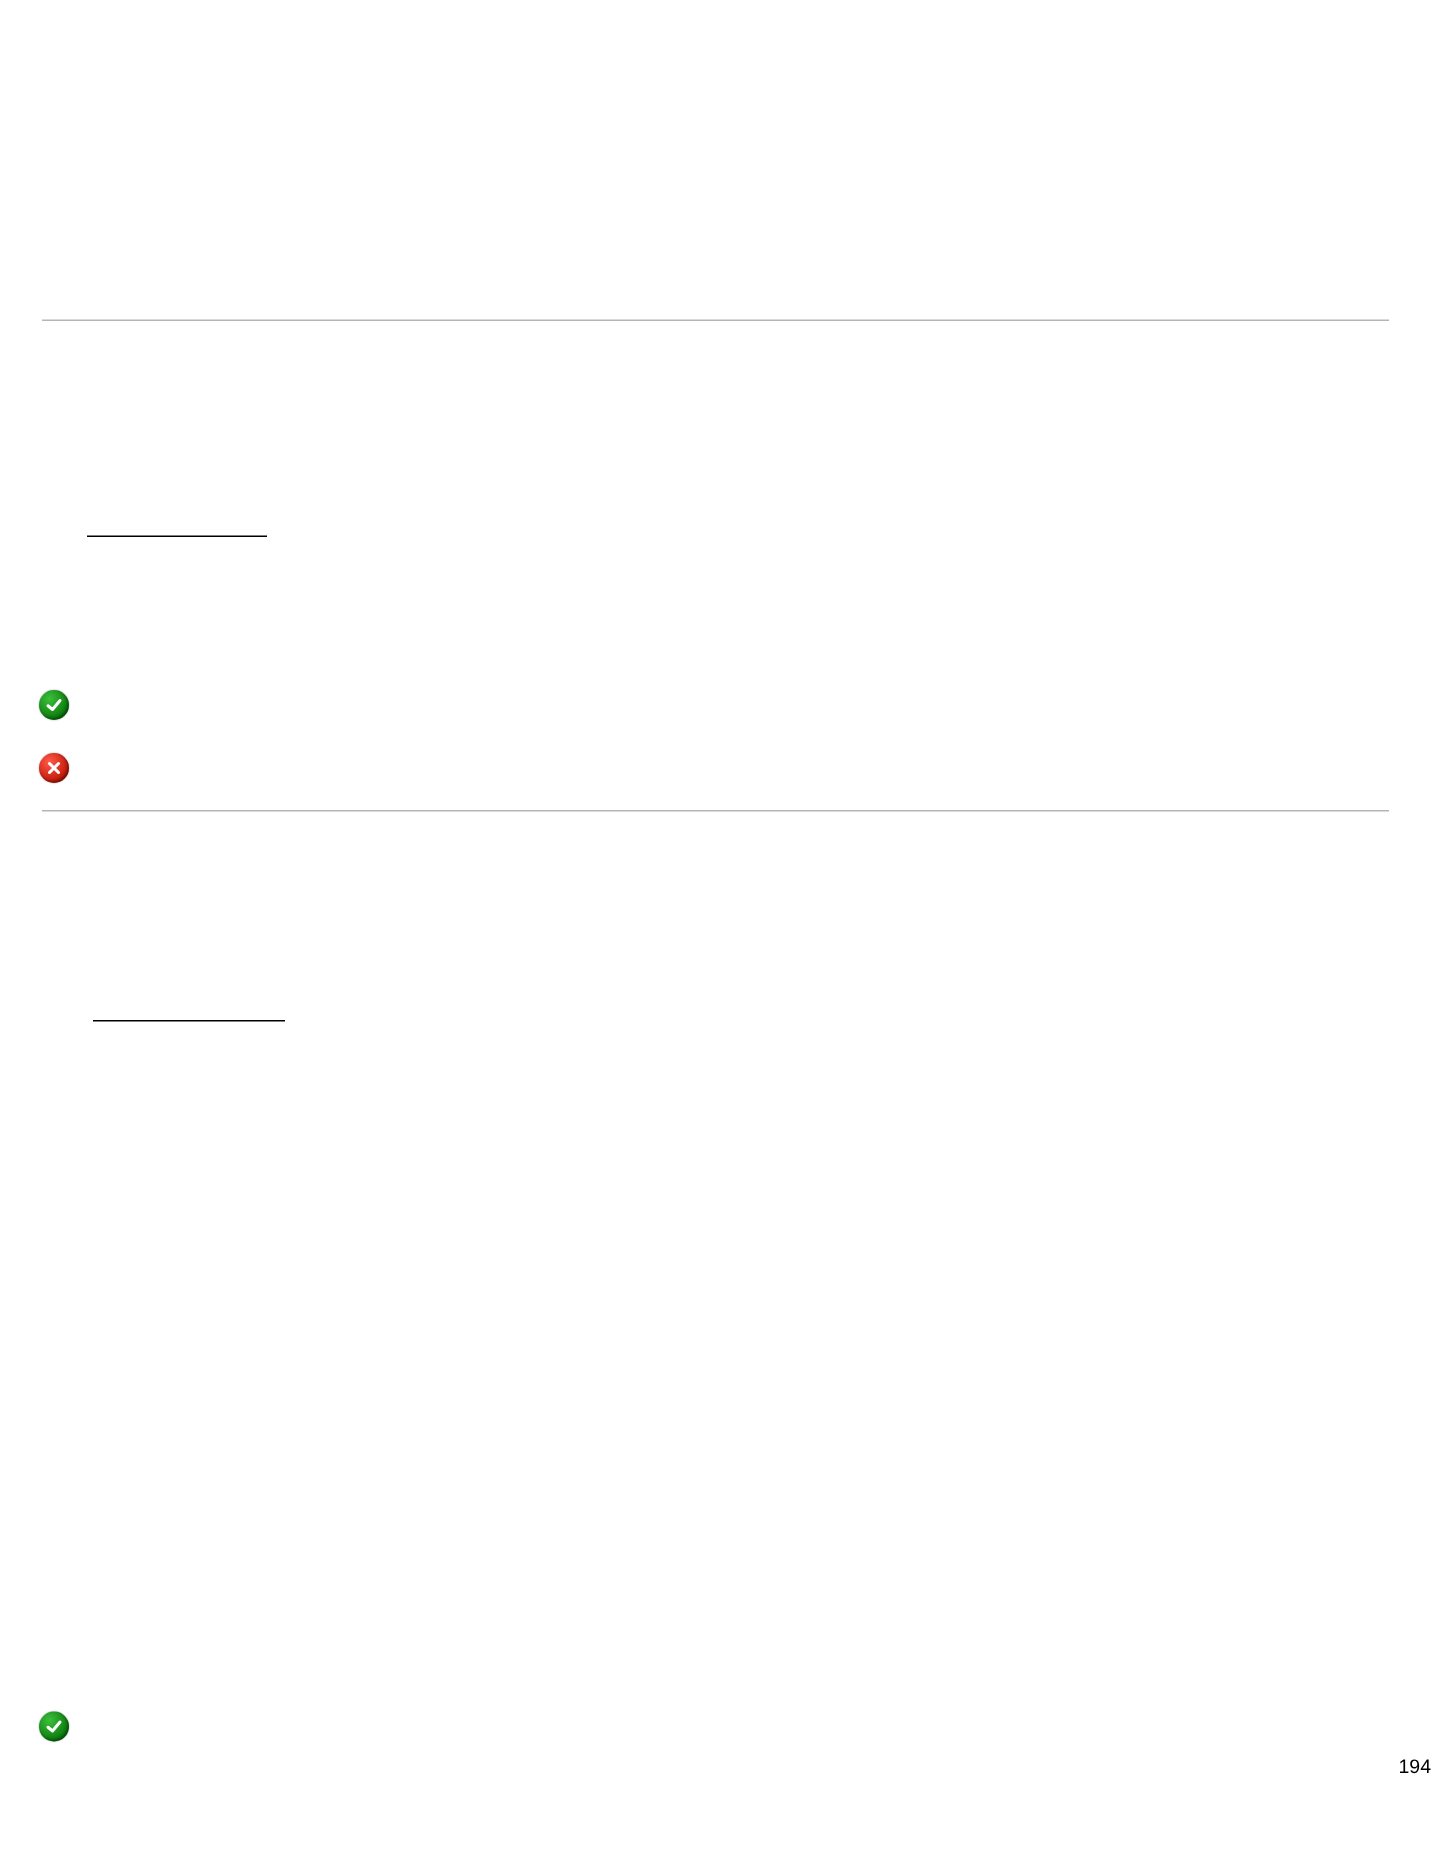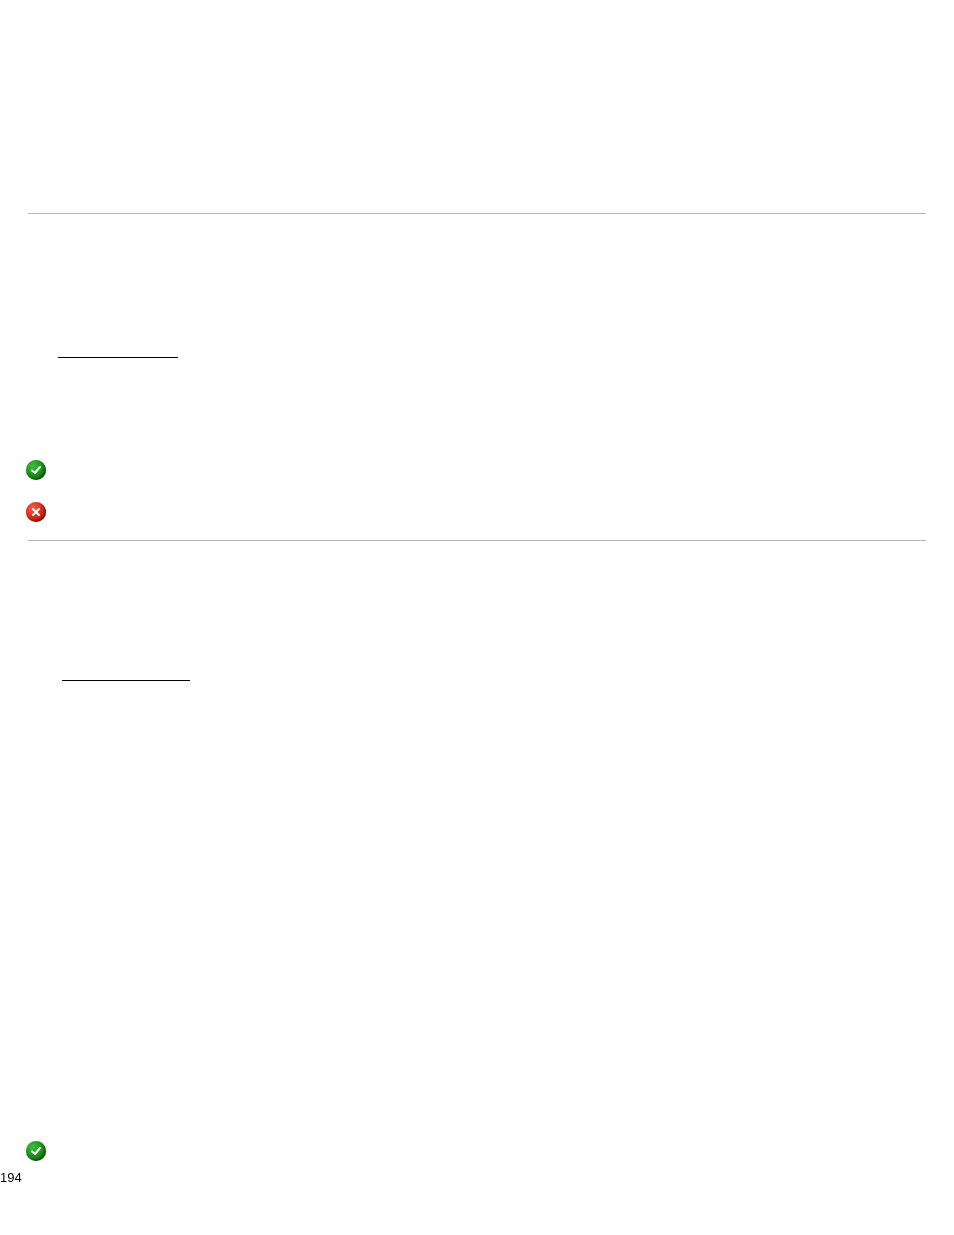--- a/index.html
+++ b/index.html
@@ -10,21 +10,21 @@
   .underline{position:absolute;height:0;border-top:1.5px solid #000;}
   .u1{left:58px;top:357px;width:120px;}
   .u2{left:62px;top:680px;width:128px;}
   .icon{position:absolute;width:20px;height:20px;border-radius:50%;display:flex;align-items:center;justify-content:center;box-shadow:inset -1px -1px 2px rgba(0,0,0,0.4),0 0 1px rgba(0,0,0,0.5);}
   .icon svg{width:12px;height:12px;}
   .ok{background:radial-gradient(circle at 35% 30%,#3cbf3c 0%,#0b7a0b 70%,#065506 100%);}
   .no{background:radial-gradient(circle at 35% 30%,#ff5a4a 0%,#c21807 70%,#7a0e04 100%);}
   .ok1{left:26px;top:460px;}
   .no1{left:26px;top:502px;}
   .ok2{left:26px;top:1141px;}
-  .pageno{position:absolute;left:0;width:954px;top:1170px;text-align:left;font-size:13px;color:#000;}
+  .pageno{position:absolute;left:0;width:954px;top:1170px;text-align:right;font-size:13px;color:#000;}
 </style>
 </head>
 <body>
 
 <div class="page">
 
   <div class="hr top"></div>
 
   <div class="underline u1"></div>
 

